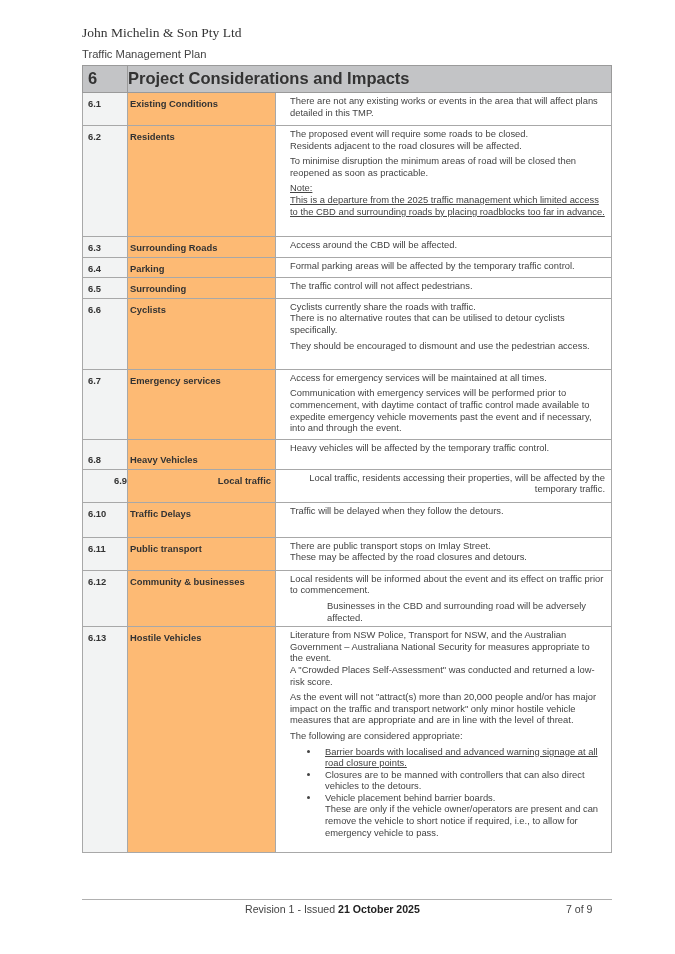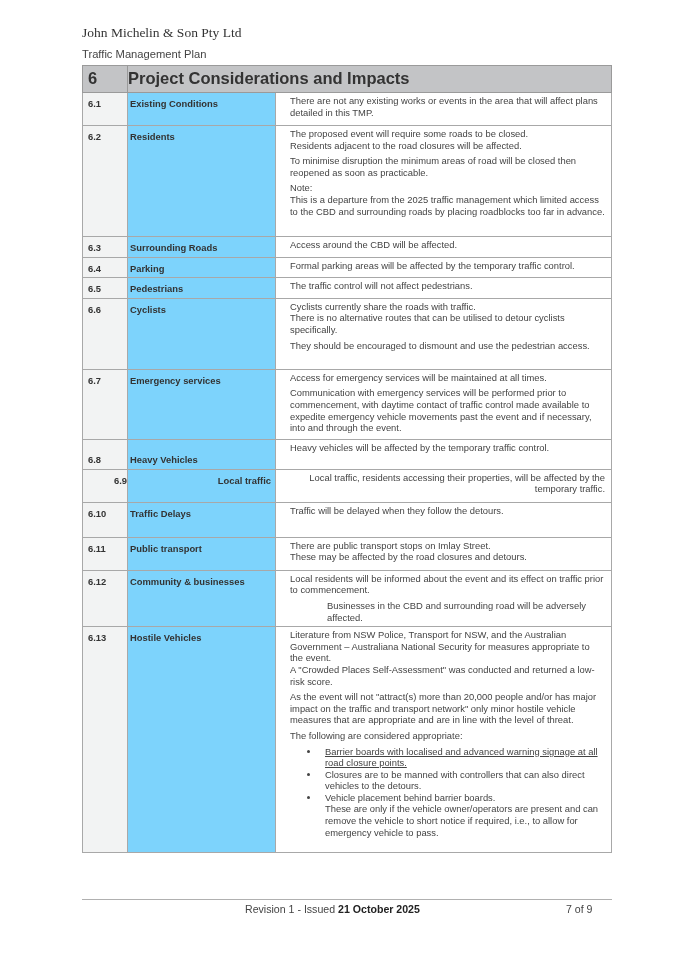--- a/index.html
+++ b/index.html
@@ -5,21 +5,21 @@
   html, body { margin: 0; padding: 0; background: #ffffff; }
   body { width: 675px; height: 954px; position: relative; overflow: hidden; font-family: "Liberation Sans", sans-serif; color: #333; }
   .hdr-company { position: absolute; left: 82px; top: 25px; font-family: "Liberation Serif", serif; font-size: 13.5px; color: #333; }
   .hdr-plan { position: absolute; left: 82px; top: 48px; font-size: 11.2px; color: #444; }
   table.tmp { position: absolute; left: 82px; top: 65px; width: 530px; border-collapse: collapse; table-layout: fixed; }
   table.tmp td { border: 1px solid #a8a8a8; vertical-align: top; font-size: 9.4px; line-height: 11.6px; }
   tr.sec-head td { background: #c3c4c6; border: 1.5px solid #9a9a9a; height: 24px; vertical-align: middle; font-weight: bold; font-size: 16.5px; color: #333; }
   tr.sec-head .sh-num { padding-left: 5px; }
   tr.sec-head .sh-title { padding-left: 0; }
   td.num { width: 40px; background: #f2f3f3; font-weight: bold; padding: 5px 0 3px 5px; color: #333; }
-  td.topic { background: #7dd3fc; font-weight: bold; padding: 5px 4px 3px 2px; color: #333; }
+  td.topic { background: #fdba74; font-weight: bold; padding: 5px 4px 3px 2px; color: #333; }
   td.desc { padding: 2px 6px 3px 14px; color: #444; }
   td.desc p { margin: 0 0 4px 0; }
   td.desc p:last-child { margin-bottom: 0; }
   td.desc ul { margin: 0; padding-left: 30px; }
   td.desc li { padding-left: 5px; }
   .va-bottom { vertical-align: bottom !important; }
   .footer-line { position: absolute; left: 82px; top: 899px; width: 530px; height: 1px; background: #b0b0b0; }
   .footer-rev { position: absolute; left: 245px; top: 903px; font-size: 10.6px; color: #444; }
   .footer-rev b { color: #222; }
   .footer-page { position: absolute; left: 566px; top: 903px; font-size: 10.6px; color: #444; }
@@ -48,41 +48,41 @@
           <p style="white-space: pre-line;">There are not any existing works or events in the area that will affect plans detailed in this TMP.</p>
         </td>
       </tr>
       <tr style="height: 111px;">
         <td class="num">6.2</td>
         <td class="topic">Residents</td>
         <td class="desc">
           <p style="white-space: pre-line;">The proposed event will require some roads to be closed.
 Residents adjacent to the road closures will be affected.</p>
           <p style="white-space: pre-line;">To minimise disruption the minimum areas of road will be closed then reopened as soon as practicable.</p>
-          <p style="white-space: pre-line;">Note:
+          <p style="white-space: pre-line; text-decoration: underline;">Note:
 This is a departure from the 2025 traffic management which limited access to the CBD and surrounding roads by placing roadblocks too far in advance.</p>
         </td>
       </tr>
       <tr style="height: 20px;">
         <td class="num">6.3</td>
         <td class="topic">Surrounding Roads</td>
         <td class="desc">
           <p style="white-space: pre-line;">Access around the CBD will be affected.</p>
         </td>
       </tr>
       <tr style="height: 20px;">
         <td class="num">6.4</td>
         <td class="topic">Parking</td>
         <td class="desc">
           <p style="white-space: pre-line;">Formal parking areas will be affected by the temporary traffic control.</p>
         </td>
       </tr>
       <tr style="height: 20px;">
         <td class="num">6.5</td>
-        <td class="topic">Pedestrians</td>
+        <td class="topic">Surrounding</td>
         <td class="desc">
           <p style="white-space: pre-line;">The traffic control will not affect pedestrians.</p>
         </td>
       </tr>
       <tr style="height: 71px;">
         <td class="num">6.6</td>
         <td class="topic">Cyclists</td>
         <td class="desc">
           <p style="white-space: pre-line;">Cyclists currently share the roads with traffic.
 There is no alternative routes that can be utilised to detour cyclists specifically.</p>

